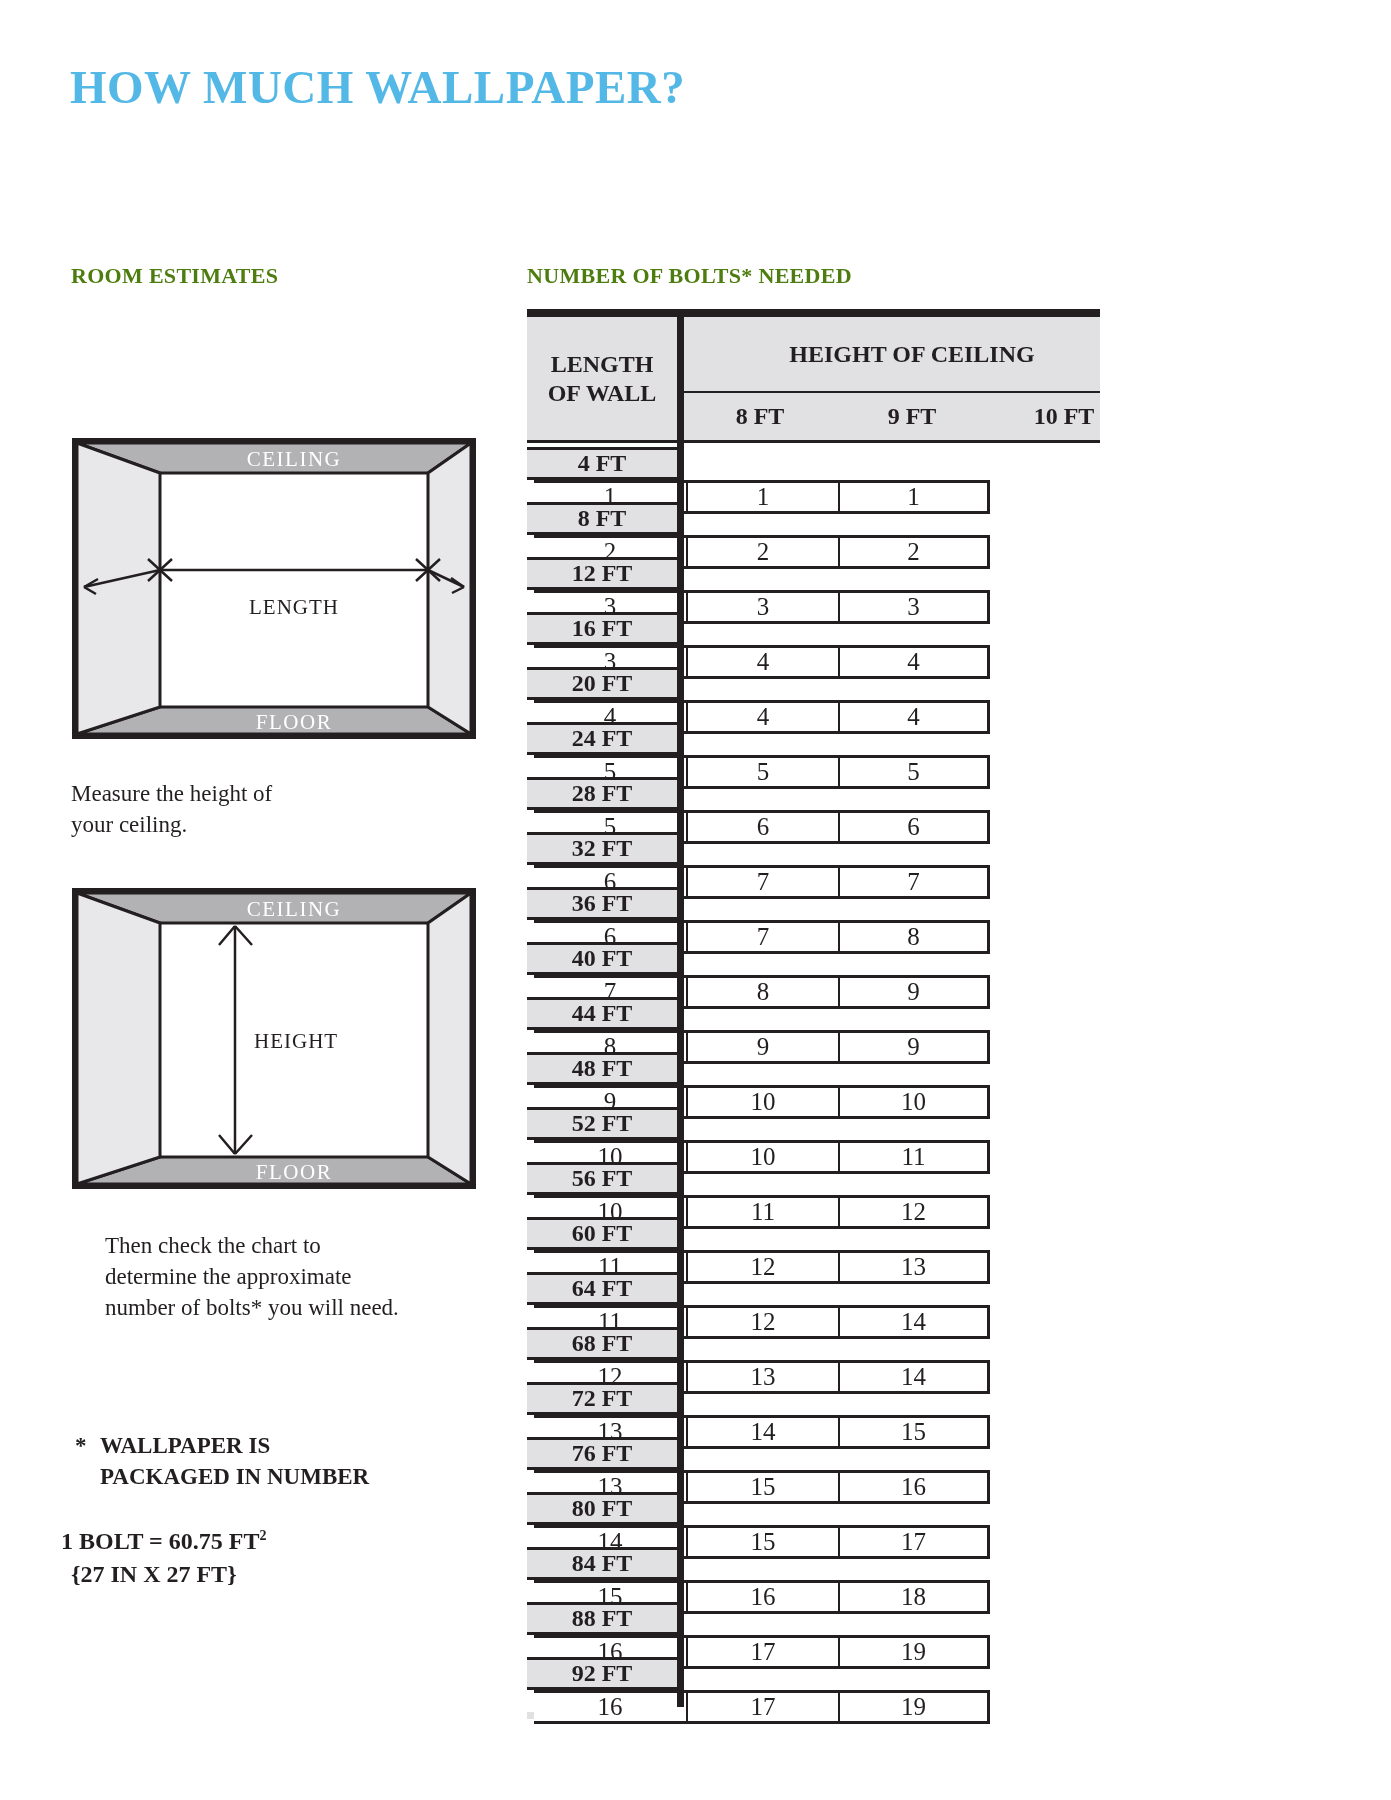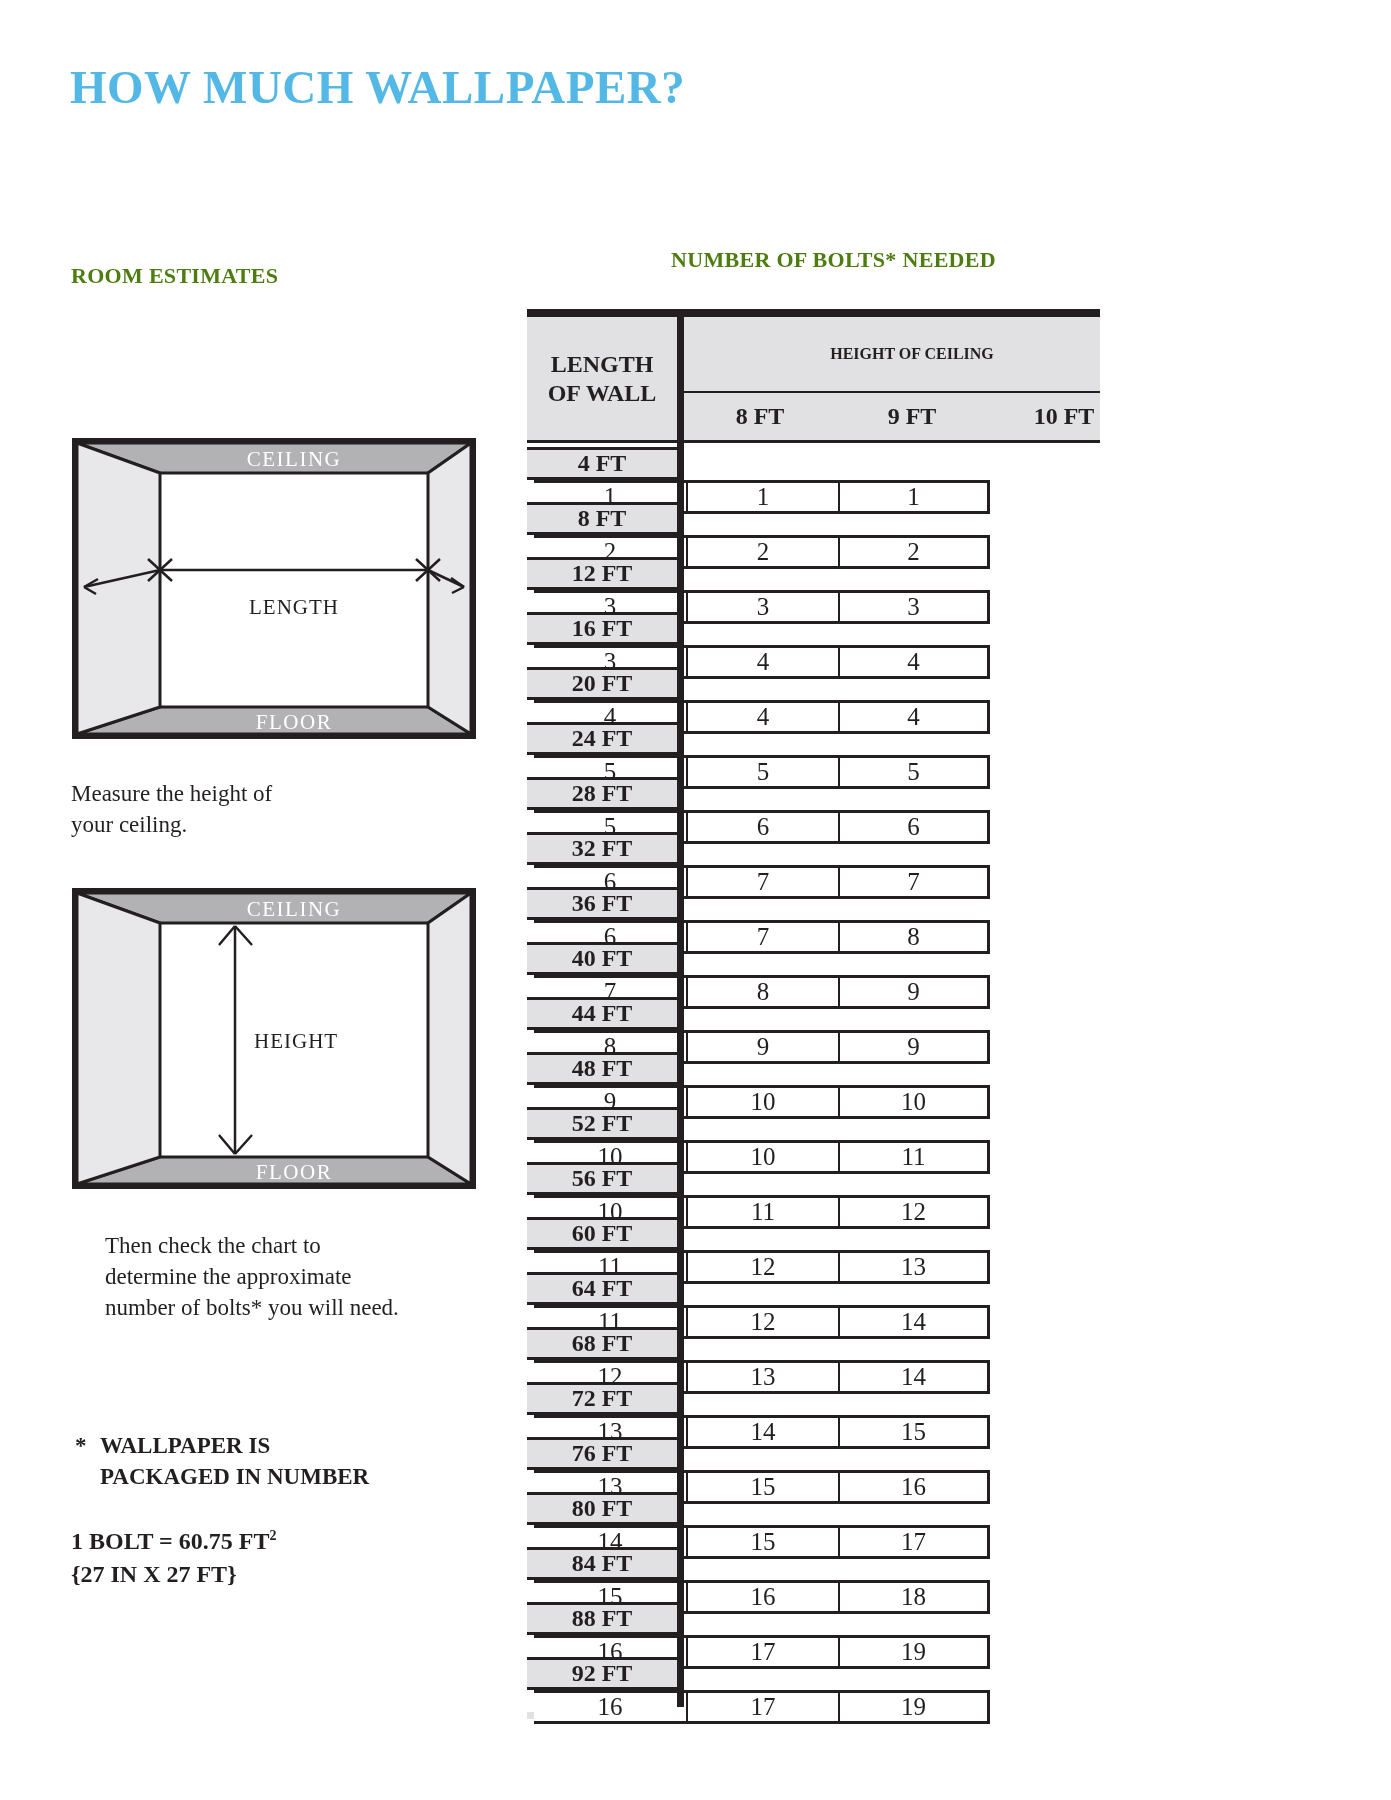--- a/index.html
+++ b/index.html
@@ -2,45 +2,45 @@
 <html><head>
 <meta charset="utf-8">
 <style>
   html,body{margin:0;padding:0;background:#ffffff;}
   #page{position:relative;width:1100px;height:1800px;background:#ffffff;overflow:hidden;
         font-family:Liberation Serif, serif;color:#231f20;}
   .abs{position:absolute;}
   #main-title{left:70px;top:60px;font-size:47px;font-weight:bold;color:#54b8e6;letter-spacing:0.5px;}
   .section-heading{font-size:22px;font-weight:bold;color:#4d7c0f;letter-spacing:0.3px;}
   #room-estimates-heading{left:71px;top:263px;}
-  #bolts-heading{left:527px;top:247px;width:613px;text-align:center;}
+  #bolts-heading{left:527px;top:263px;width:613px;}
   .body-text{font-size:23px;line-height:31px;color:#231f20;}
   #para1{left:71px;top:325px;}
   #para2{left:71px;top:778px;}
   #para3{left:71px;top:1230px;margin-left:34px;}
   #footnote{left:75px;top:1430px;font-size:23px;font-weight:bold;line-height:31px;}
   #footnote .star{position:absolute;left:0;top:0;}
   #footnote .fn-lines{margin-left:25px;}
-  #bolt-eq{left:71px;top:1528px;font-size:24px;font-weight:bold;}
+  #bolt-eq{left:61px;top:1528px;font-size:24px;font-weight:bold;}
   #bolt-eq sup{font-size:14px;}
   #bolt-dim{left:71px;top:1561px;font-size:24px;font-weight:bold;}
   .diagram{left:72px;width:404px;height:301px;}
   #diagram1{top:438px;}
   #diagram2{top:888px;}
 
   
   #table-wrap{left:527px;top:309px;width:613px;}
   #table-topbar{width:613px;height:8px;background:#231f20;}
   #thead{display:flex;}
   #thead-left{width:150px;height:126px;background:#e1e1e3;border-bottom:3px solid #231f20;
       box-sizing:border-box;display:flex;flex-direction:column;justify-content:center;align-items:center;
       font-size:24px;font-weight:bold;line-height:29px;text-align:center;}
   #thead-right{margin-left:7px;width:456px;}
   #band1{height:76px;background:#e1e1e3;border-bottom:2px solid #231f20;box-sizing:border-box;
-      display:flex;align-items:center;justify-content:center;font-size:16px;font-weight:bold;}
+      display:flex;align-items:center;justify-content:center;font-size:24px;font-weight:bold;}
   #band2{height:50px;background:#e1e1e3;border-bottom:3px solid #231f20;box-sizing:border-box;display:flex;}
   #band2 .sub{width:152px;display:flex;align-items:center;justify-content:center;
       font-size:24px;font-weight:bold;}
   .trow{display:flex;height:50px;margin-top:5px;flex-direction:column;}
   .trow:first-child{margin-top:4px;}
   .tlabel{width:150px;background:#e1e1e3;border-top:3px solid #231f20;border-bottom:3px solid #231f20;
       box-sizing:border-box;display:flex;align-items:center;justify-content:center;
       font-size:24px;font-weight:bold;}
   .tcells{margin-left:7px;width:456px;display:flex;}
   .tcell{width:152px;background:#ffffff;border-top:3px solid #231f20;border-bottom:3px solid #231f20;

